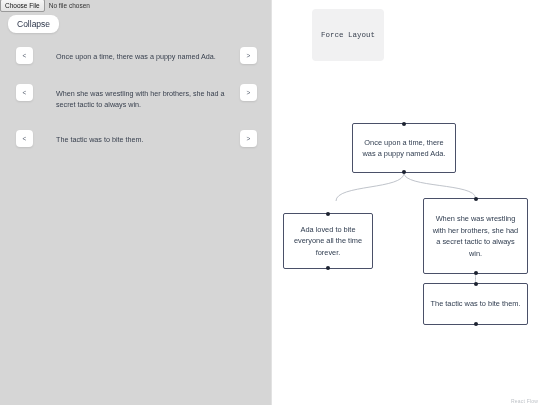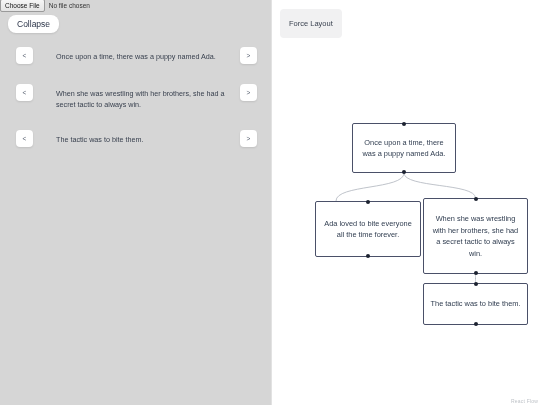--- a/index.html
+++ b/index.html
@@ -133,23 +133,24 @@
     position: absolute;
     top: 9px; left: 8px;
     z-index: 20;
   }
   .tab-btn {
     background: #f1f1f2;
     border: none;
     border-radius: 4px;
     font-size: 7.5px;
     color: #3b4351;
-    padding: 10px 9px;
+    padding: 22px 9px;
     cursor: pointer;
-    font-family: Liberation Sans, sans-serif;
+    font-family: Liberation Mono, monospace;
+    margin-left: 32px;
   }
 
   .flow-canvas {
     position: absolute;
     inset: 0;
   }
 
   .edges-svg {
     position: absolute;
     inset: 0;
@@ -247,21 +248,21 @@
       <svg class="edges-svg" id="edges-svg">
           <path d="M 132 173 C 132 189.8, 64 184.2, 64 201" fill="none" stroke="#b8bcc4" stroke-width="0.9"></path>
           <path d="M 132 173 C 132 188, 203.5 183, 203.5 198" fill="none" stroke="#b8bcc4" stroke-width="0.9"></path>
           <path d="M 203.5 274 C 203.5 286, 203.5 271, 203.5 283" fill="none" stroke="#b8bcc4" stroke-width="0.9"></path>
         </svg>
     <div class="node" style="left: 80px; top: 123px; width: 104px; height: 50px;">
           <span>Once upon a time, there was a puppy named Ada.</span>
           <span class="handle top"></span>
           <span class="handle bottom"></span>
         </div>
-        <div class="node" style="left: 11px; top: 201px; width: 106px; height: 56px; margin-left: 32px;">
+        <div class="node" style="left: 11px; top: 213px; width: 90px; height: 56px;">
           <span>Ada loved to bite everyone all the time forever.</span>
           <span class="handle top"></span>
           <span class="handle bottom"></span>
         </div>
         <div class="node" style="left: 151px; top: 198px; width: 105px; height: 76px;">
           <span>When she was wrestling with her brothers, she had a secret tactic to always win.</span>
           <span class="handle top"></span>
           <span class="handle bottom"></span>
         </div>
         <div class="node" style="left: 151px; top: 283px; width: 105px; height: 42px;">

